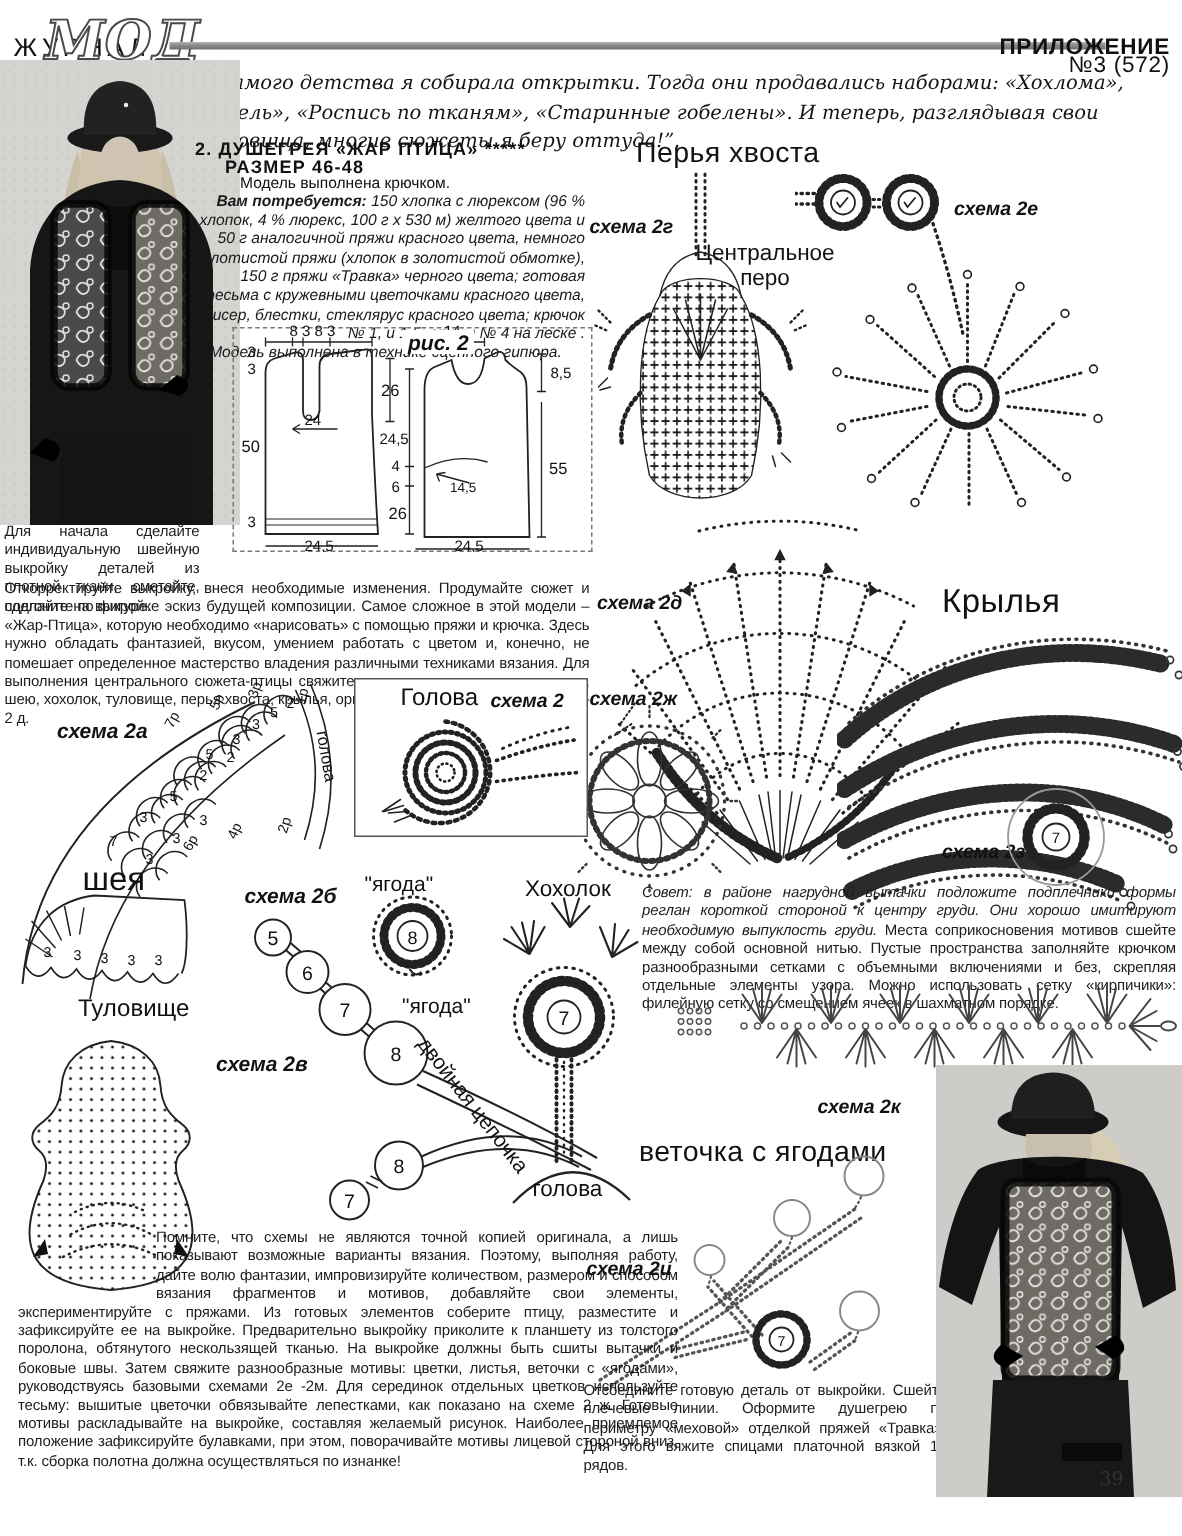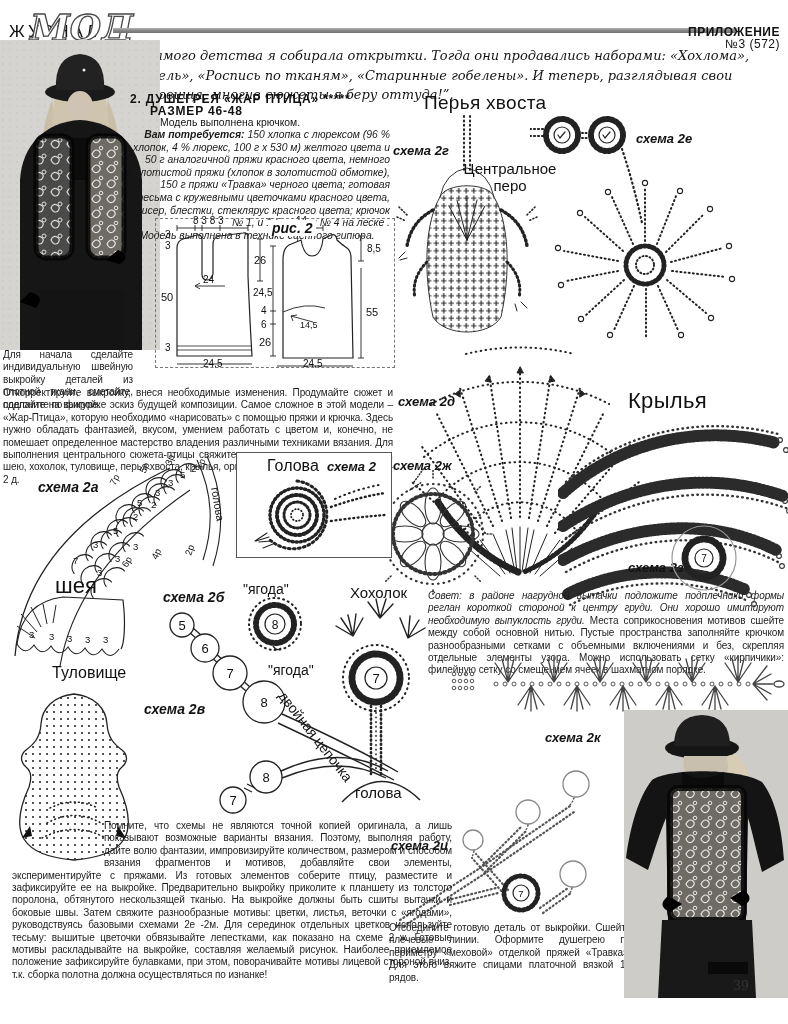--- a/index.html
+++ b/index.html
@@ -9,21 +9,21 @@
   .t-body{font-size:10px;line-height:12.4px;text-align:justify;letter-spacing:-0.1px;color:#1c1c1c;}
   .t-it{font-style:italic;}
   .quote{font-family:"DejaVu Serif",serif;font-style:italic;font-size:13px;line-height:19.5px;color:#151515;}
   .schema-lbl{font-style:italic;font-weight:bold;font-size:13px;white-space:nowrap;}
   .big-lbl{font-size:19px;letter-spacing:0.3px;white-space:nowrap;}
   .mid-lbl{font-size:15px;white-space:nowrap;}
   .logo-top{font-size:17px;font-weight:normal;letter-spacing:3px;}
   .logo-main{font-family:"DejaVu Serif",serif;font-size:36px;font-weight:bold;font-style:italic;
              color:#fff;-webkit-text-stroke:1.3px #4a4a4a;text-shadow:0 0 1px #777;line-height:30px;}
   .rule{height:5px;background:linear-gradient(#b5b5b5,#8d8d8d 40%,#6f6f6f);}
-  .suppl{font-size:12px;font-weight:bold;letter-spacing:0.5px;text-align:right;line-height:12px;}
+  .suppl{font-size:15px;font-weight:bold;letter-spacing:0.5px;text-align:right;line-height:12px;}
   .title{font-size:12px;font-weight:bold;letter-spacing:0.8px;}
   .materials{font-size:10.4px;line-height:12.6px;font-style:italic;text-align:right;color:#1a1a1a;}
   .fig-box{border:1.5px dashed #777;}
   .fig-title{font-style:italic;font-weight:bold;font-size:14px;}
   .float-sp{float:left;width:92px;height:40px;}
   .pagenum{font-family:"DejaVu Serif",serif;font-size:12.5px;color:#333;}
   svg text{font-family:"Liberation Sans",sans-serif;}
   .rot-chain{transform:rotate(52deg);transform-origin:0 0;font-size:14px;white-space:nowrap;}
 </style>
 </head>
@@ -523,20 +523,21 @@
       <use href="#fanU" x="221" y="32" transform="scale(1,-1) translate(0,-64)"></use>
       <use href="#fanU" x="267" y="32" transform="scale(1,-1) translate(0,-64)"></use>
       <g stroke="#444" stroke-width="1.3" stroke-linecap="round">
         <path d="M305,30 l14,-18 M305,30 l18,-10 M305,30 l20,0 M305,30 l18,10 M305,30 l14,16"></path>
         <ellipse cx="331" cy="30" rx="5" ry="3"></ellipse>
       </g>
     </g>
   </svg>
   <div class="abs schema-lbl" style="left:545px;top:730px;">схема 2к</div>
 
+  <div class="abs big-lbl" style="left:426px;top:758px;">веточка с ягодами</div>
   <div class="abs schema-lbl" style="left:391px;top:838px;">схема 2и</div>
   <svg class="abs" style="left:388px;top:768px;" width="250" height="168" viewBox="0 0 250 168">
     <g stroke="#555" fill="none" stroke-linecap="round">
       <g stroke-width="2.2" stroke-dasharray="1 3">
         <path d="M12,152 L92,100 M16,158 L96,106"></path>
         <path d="M92,100 L182,38 M96,106 L186,44"></path>
         <path d="M92,100 L134,58 M97,104 L139,62"></path>
         <path d="M120,122 L88,86 M116,126 L84,90"></path>
         <path d="M152,140 L180,120 M155,145 L183,125"></path>
         <path d="M60,132 L108,120 M62,137 L110,125"></path>

